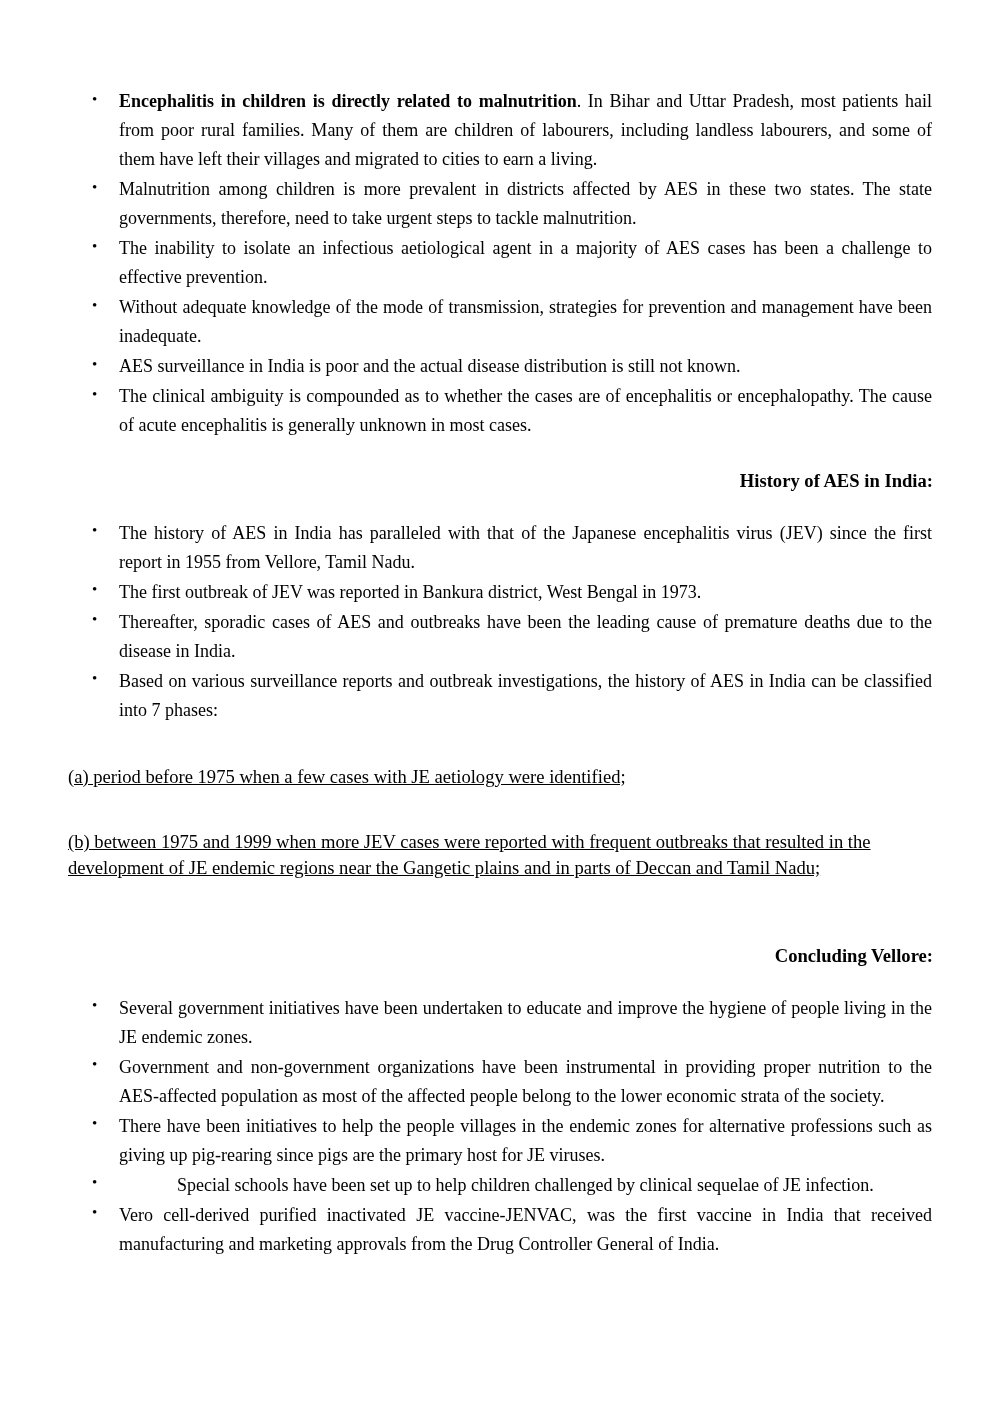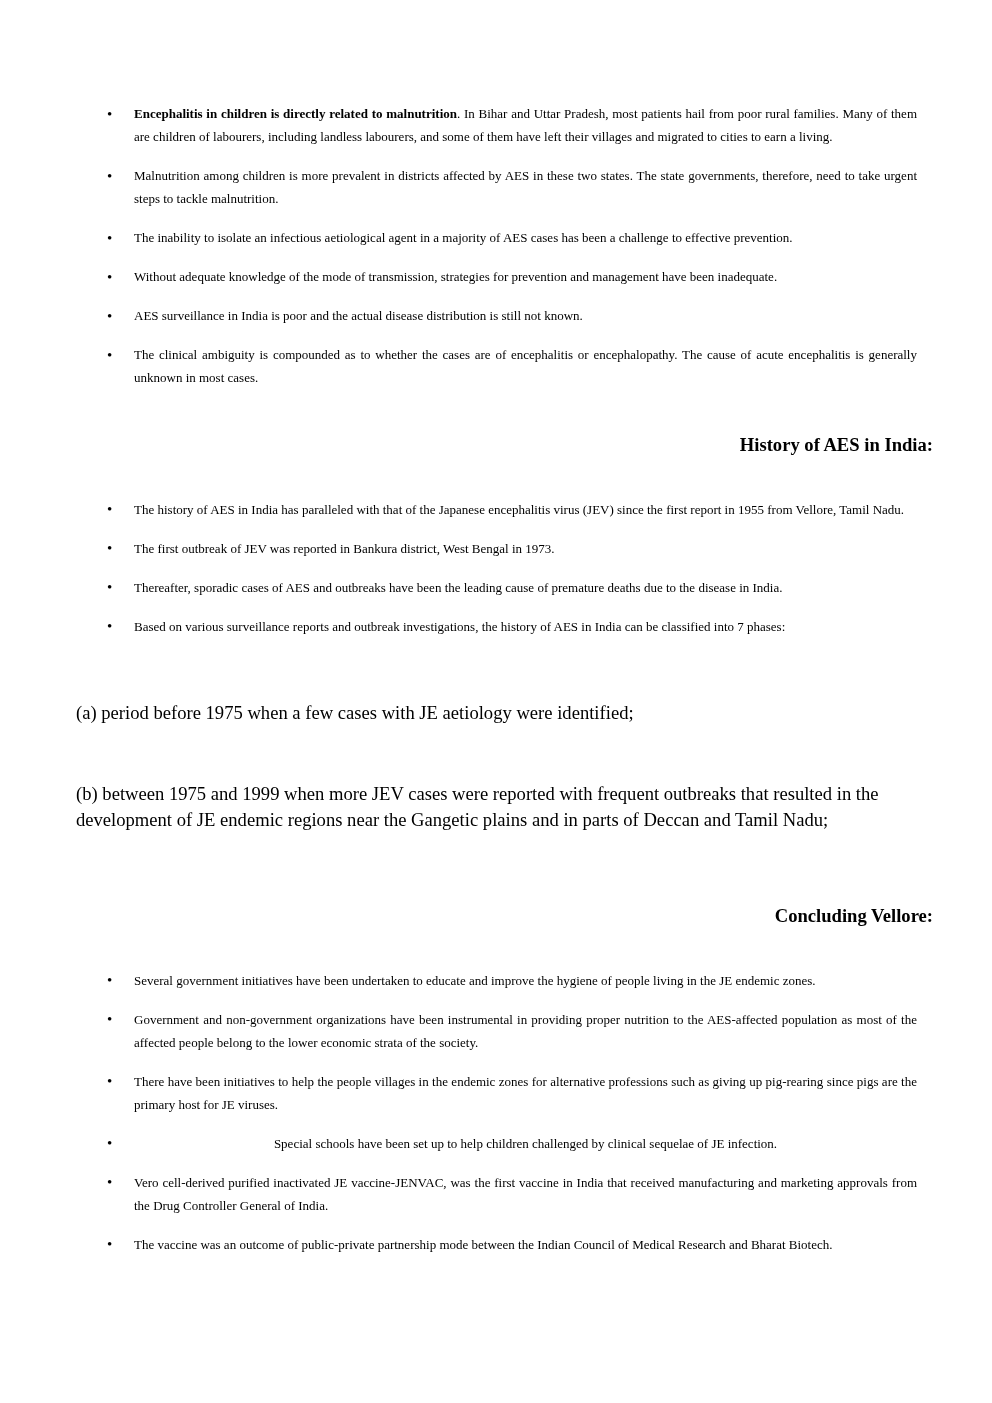--- a/index.html
+++ b/index.html
@@ -27,24 +27,24 @@
   }
 
   
   ul.bullets {
     list-style: none;
     margin: 0;
     padding: 0;
   }
   ul.bullets > li {
     position: relative;
-    margin: 16px;
+    margin: 1px;
     padding: 0 0 0 58px;
-    font-size: 13px;
-    line-height: 23px;
+    font-size: 18px;
+    line-height: 29px;
     text-align: justify;
     text-justify: inter-word;
     hyphens: none;
   }
   ul.bullets > li::before {
     content: "\2022";
     position: absolute;
     left: 31px;
     top: -0.5px;
     font-size: 15px;
@@ -66,21 +66,22 @@
     text-align: right;
     margin: 0;
   }
 
   
   .para {
     font-size: 18.6px;
     line-height: 25.7px;
     text-align: justify;
     text-justify: inter-word;
-    margin: 16px;
+    margin: 8px;
+    text-decoration: underline;
   }
   .para.flush {
     text-align: left;
   }
   .gap-md  { height: 24px; }
   .gap-lg  { height: 27px; }
   .gap-xl  { height: 30px; }
 </style>
 </head>
 <body>
@@ -126,17 +127,16 @@
     <p class="heading">Concluding Vellore:</p>
 
     <div class="gap-md"></div>
 
     <ul class="bullets">
       <li><span>Several government initiatives have been undertaken to educate and improve the hygiene of people living in the JE endemic zones.</span></li>
       <li><span>Government and non-government organizations have been instrumental in providing proper nutrition to the AES-affected population as most of the affected people belong to the lower economic strata of the society.</span></li>
       <li><span>There have been initiatives to help the people villages in the endemic zones for alternative professions such as giving up pig-rearing since pigs are the primary host for JE viruses.</span></li>
       <li class="last-flush"><span>Special schools have been set up to help children challenged by clinical sequelae of JE infection.</span></li>
       <li><span>Vero cell-derived purified inactivated JE vaccine-JENVAC, was the first vaccine in India that received manufacturing and marketing approvals from the Drug Controller General of India.</span></li>
-      <li><span>The vaccine was an outcome of public-private partnership mode between the Indian Council of Medical Research and Bharat Biotech.</span></li>
     </ul>
 
   </div>
 </div>
 
 </body></html>

